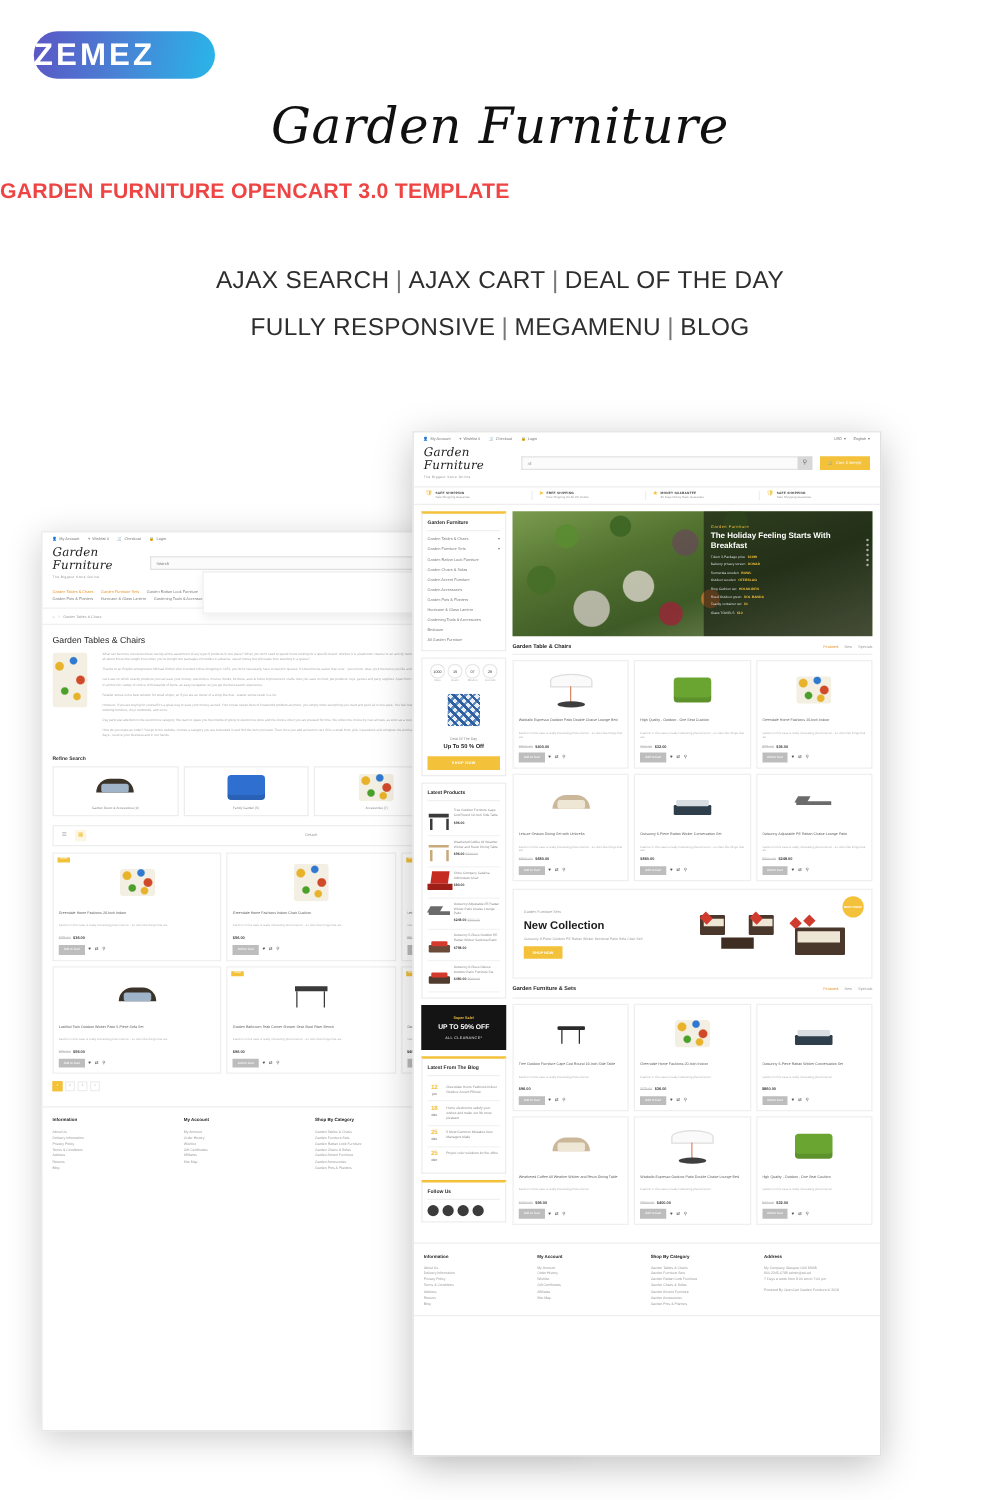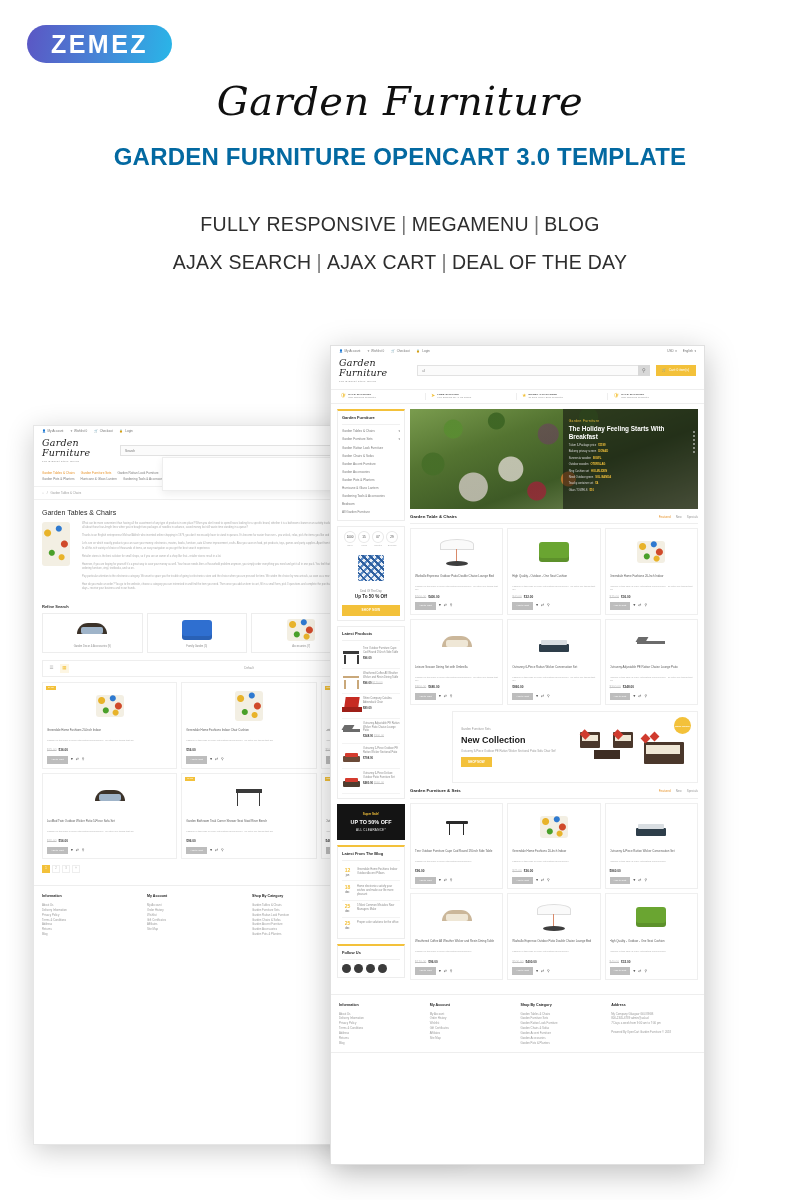--- a/index.html
+++ b/index.html
@@ -12,21 +12,21 @@
     color: #2b2b2b;
   }
 
   
   .zemez-logo {
     position: absolute;
     left: 27px; top: 25px;
     width: 145px; height: 38px;
     border-radius: 19px;
     background: linear-gradient(100deg, #5b56c4 0%, #4a7fd4 45%, #29b6e8 100%);
-    display: flex; align-items: center; justify-content: center;
+    display: flex; align-items: center; 
   }
   .zemez-logo span {
     color: #fff;
     font-size: 25px;
     font-weight: bold;
     letter-spacing: 2.5px;
     font-family: "Liberation Sans", sans-serif;
   }
 
   
@@ -34,24 +34,24 @@
     position: absolute; left: 0; right: 0; top: 78px;
     text-align: center;
     font-family: "DejaVu Serif", serif;
     font-style: italic;
     font-size: 40px;
     color: #101010;
     letter-spacing: 0.5px;
   }
   .sub-title {
     position: absolute; left: 0; right: 0; top: 143px;
-    text-align: center;
-    font-size: 24px;
+    text-align: left;
+    font-size: 17px;
     font-weight: bold;
-    color: #0369a1;
+    color: #ef4444;
     letter-spacing: 0.2px;
   }
   .feature-lines {
     position: absolute; left: 0; right: 0; top: 205px;
     text-align: center;
   }
   .feature-lines div {
     font-size: 19.5px;
     color: #2e2e2e;
     line-height: 38px;
@@ -188,21 +188,21 @@
   .dealtimer .n { border:1px solid #e8e8e8; border-radius:50%; font-size:3px; padding:2.5px 0; color:#3a3a3a;}
   .dealtimer .l { font-size:2.2px; color:#b0b0b0; margin-top:1px;}
   .dealimg { height:36px; display:flex; align-items:center; justify-content:center;}
   .dealcap { text-align:center; font-size:2.9px; color:#8a8a8a; margin-top:3px;}
   .dealbig { text-align:center; font-size:4.6px; font-weight:bold; color:#1f1f1f; margin-top:1px;}
   .ybtn { display:block; background:#f3c13a; color:#fff; text-align:center; font-size:3px;
           padding:3.5px 0; margin-top:4px; font-weight:bold; letter-spacing:.3px;}
 
   
   .ncoll { border:1px solid #efefef; padding:7px 8px; display:flex; align-items:center;
-           position:relative; overflow:hidden; background:#fff; height:72px;margin-left:42px; }
+           position:relative; overflow:hidden; background:#fff; height:72px; }
   .ncoll .ltx { width:48%; }
   .ncoll .nc-c { font-size:3px; color:#9b9b9b; }
   .ncoll .nc-t { font-size:9px; font-weight:bold; color:#1a1a1a; margin:2px 0 2px; }
   .ncoll .nc-d { font-size:2.8px; color:#9b9b9b; line-height:1.5; }
   .ncoll .nc-b { display:inline-block; background:#f3c13a; color:#fff; font-size:3px;
                  padding:3px 7px; margin-top:4px; font-weight:bold;}
   .ncoll .rimg { flex:1; height:100%; position:relative; }
   .bestprice { position:absolute; right:6px; top:5px; width:17px; height:17px; border-radius:50%;
                background:#f3c13a; color:#fff; font-size:2.3px; font-weight:bold;
                display:flex; align-items:center; justify-content:center; text-align:center; line-height:1.15;}
@@ -315,24 +315,24 @@
 
 <div class="zemez-logo">
   <span>ZEMEZ</span>
 </div>
 
 <div class="script-title">Garden Furniture</div>
 <div class="sub-title">GARDEN FURNITURE OPENCART 3.0 TEMPLATE</div>
 
 <div class="feature-lines">
   <div>
-    <span>FULLY RESPONSIVE</span><span class="sep">|</span><span>MEGAMENU</span><span class="sep">|</span><span>BLOG</span>
+    <span>AJAX SEARCH</span><span class="sep">|</span><span>AJAX CART</span><span class="sep">|</span><span>DEAL OF THE DAY</span>
   </div>
   <div>
-    <span>AJAX SEARCH</span><span class="sep">|</span><span>AJAX CART</span><span class="sep">|</span><span>DEAL OF THE DAY</span>
+    <span>FULLY RESPONSIVE</span><span class="sep">|</span><span>MEGAMENU</span><span class="sep">|</span><span>BLOG</span>
   </div>
 </div>
 
 <div class="mock mock-left">
   <div class="page">
 
     <div class="topbar">
       <div class="left">
         <span>
             <b class="ticon">👤</b>

